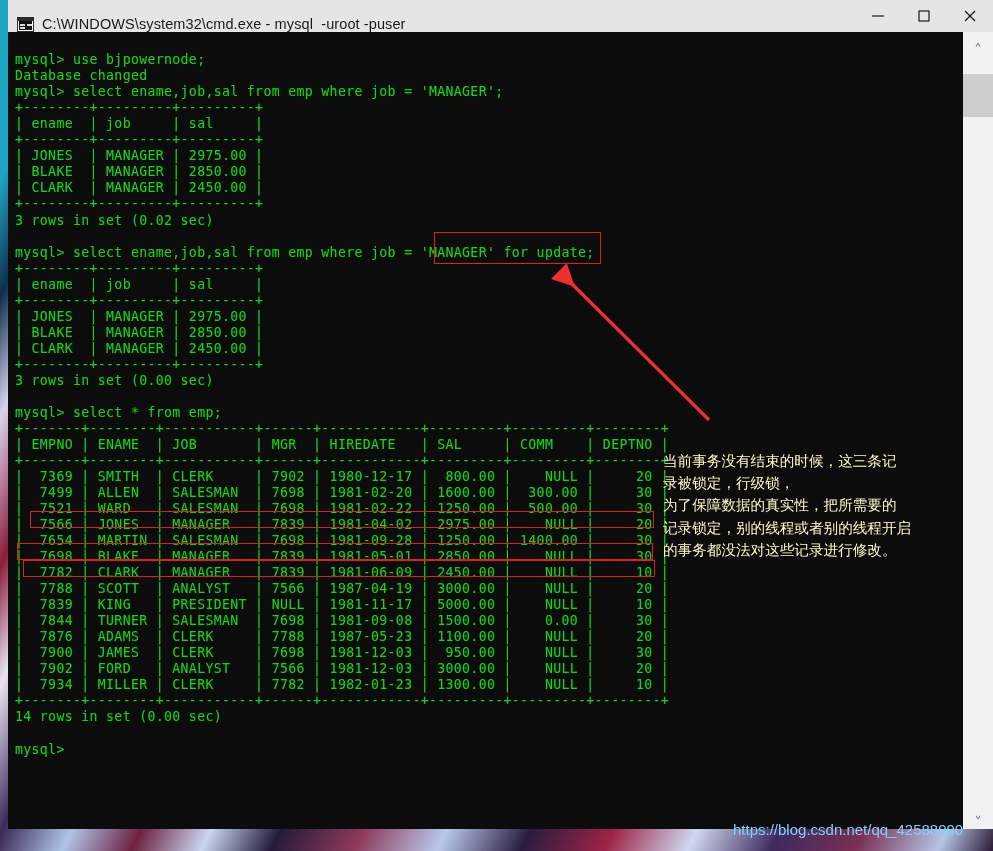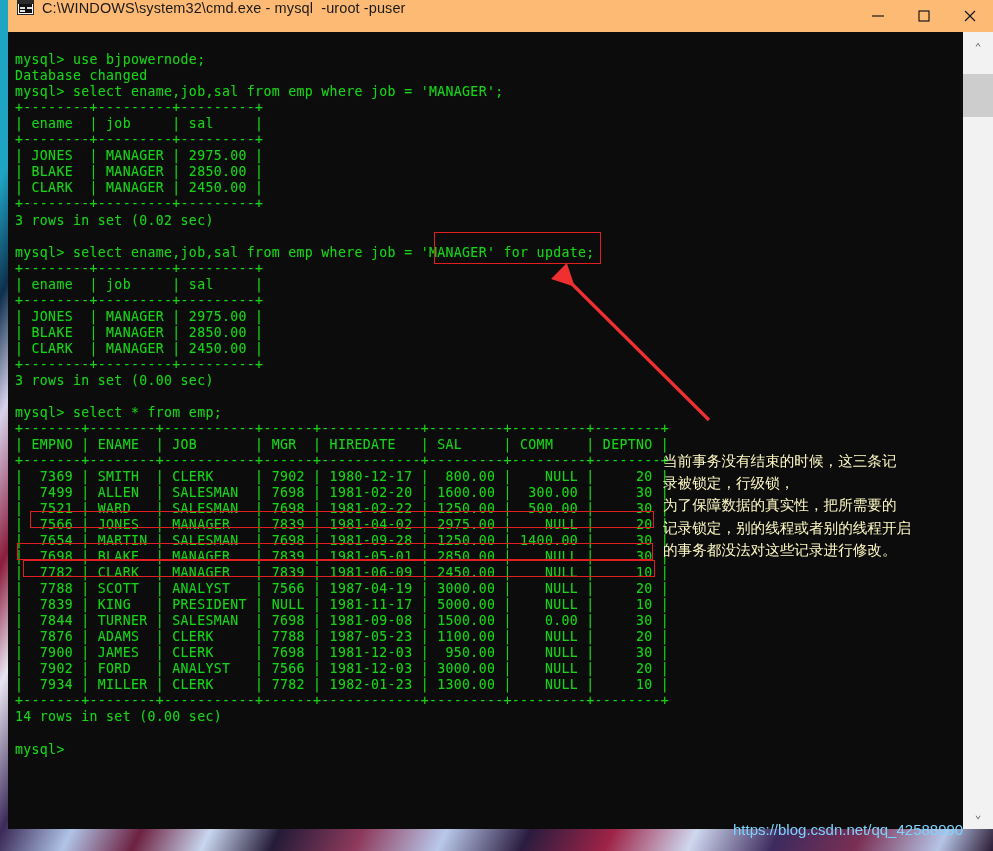--- a/index.html
+++ b/index.html
@@ -16,21 +16,21 @@
       linear-gradient(115deg,#1fa5c4 0%,#1fa5c4 6%,#0e2f4d 10%,#d8d2ec 14%,#8b1c3c 19%,#e8e4f2 23%,#3b2a58 28%,#b0c4e8 33%,#6d2140 38%,#c9d6ef 43%,#241b38 48%,#8e3a5c 54%,#b9c8ea 60%,#2a1c3f 66%,#9e2347 72%,#cfd8ef 78%,#3d2a5e 84%,#7a2f53 90%,#b6c4e6 96%,#2b1a33 100%);
   }
   
   #console-window{
     position:absolute;left:8px;top:0;width:985px;height:829px;
     background:#0c0c0c;
     box-shadow:0 0 0 0 rgba(0,0,0,0);
   }
   #title-bar{
     position:absolute;left:0;top:0;width:985px;height:32px;
-    background:#fdba74;display:flex;align-items:flex-start;
+    background:#e5e5e5;display:flex;align-items:flex-end;
   }
   #title-icon{
     width:17px;height:15px;margin-left:9px;margin-right:8px;
     background:#fff;border:1px solid #2b2b2b;box-sizing:border-box;
     position:relative;flex:0 0 auto;
   }
   #title-icon .bar{position:absolute;left:0;top:0;right:0;height:3px;background:#2b2b2b;}
   #title-icon .scr{position:absolute;left:1px;top:3px;right:1px;bottom:1px;background:#111;}
   #title-icon .scr:after{
     content:"";position:absolute;left:1px;top:3px;width:5px;height:1.5px;background:#dcdcdc;

